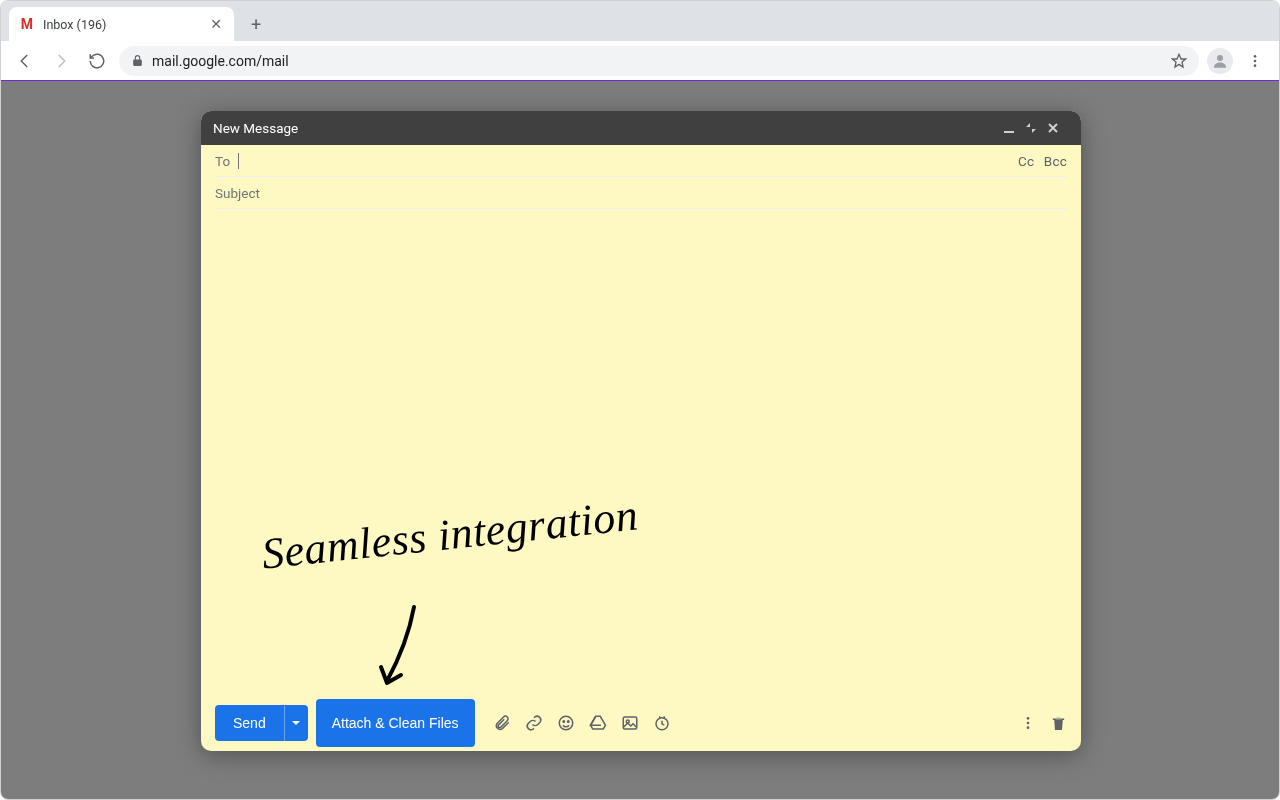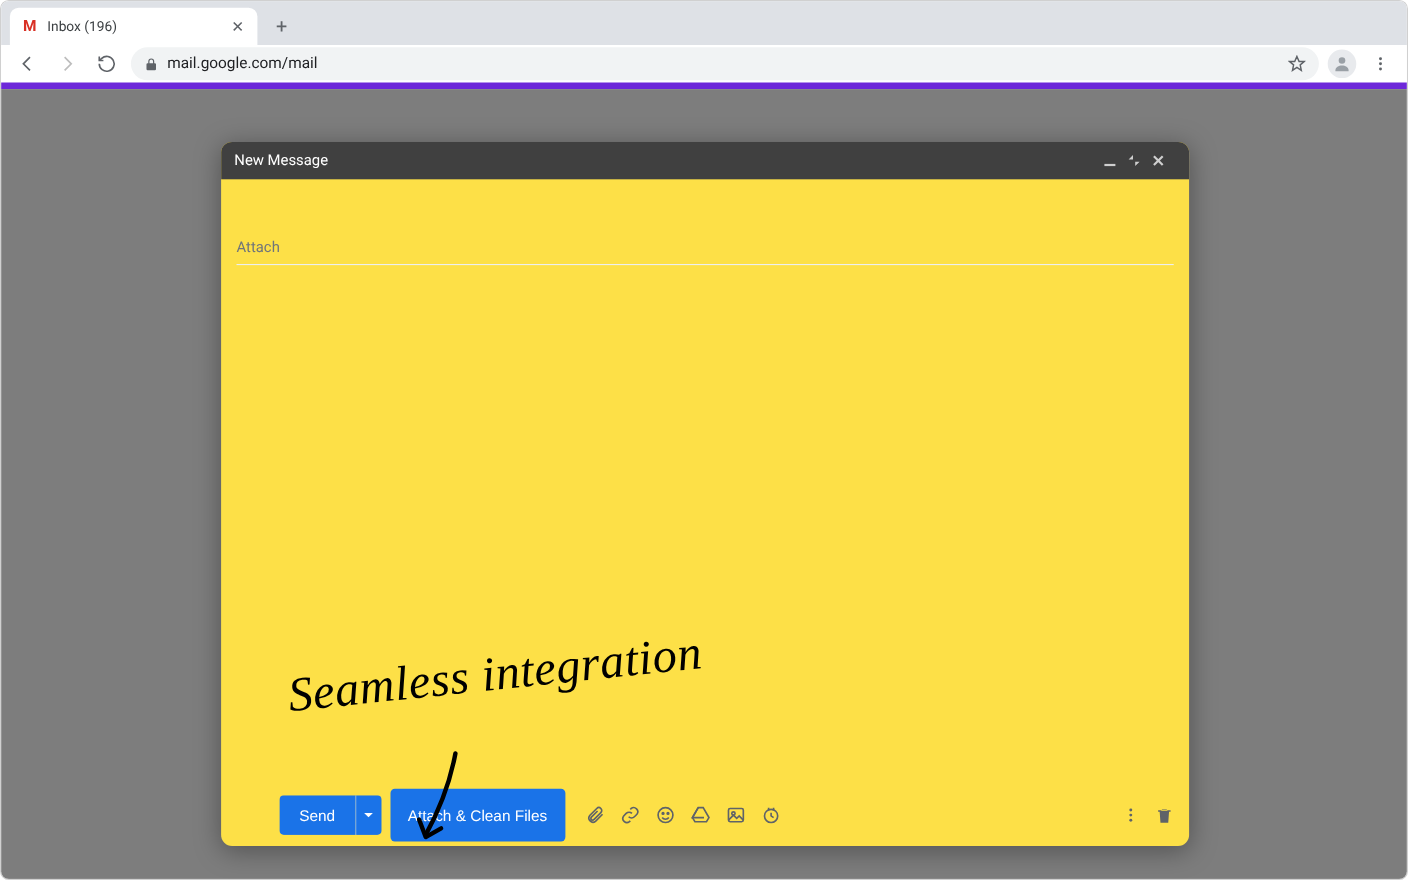--- a/index.html
+++ b/index.html
@@ -53,21 +53,21 @@
     border-radius:50%;
   }
   
   .toolbar {
     height: 40px;
     background: #fff;
     display: flex;
     align-items: center;
     padding: 0 10px;
     gap: 8px;
-    border-bottom: 6px solid #6d28d9;
+    border-bottom: 1px solid #6d28d9;
   }
   .toolbar .nav-icon {
     width: 28px; height:28px; display:flex;align-items:center;justify-content:center;
     color:#5f6368;
   }
   .toolbar .nav-icon.disabled { color:#bdbdbd; }
   .omnibox {
     flex: 1;
     height: 30px;
     background: #f1f3f4;
@@ -89,30 +89,29 @@
   
   .content-area {
     flex:1;
     background:#7d7d7d;
     position:relative;
   }
   
   .compose {
     position:absolute;
     left:200px;
-    top:48px;
+    top:30px;
     width:880px;
     height:640px;
-    background:#fde047;
+    background:#fef9c3;
     border-radius:10px;
     box-shadow:0 4px 24px rgba(0,0,0,.35);
     display:flex;
     flex-direction:column;
     overflow:hidden;
-    gap:46px;
   }
   .compose-header{
     height:34px;
     background:#404040;
     color:#fff;
     display:flex;
     align-items:center;
     padding:0 12px;
     font-size:13.5px;
   }
@@ -156,21 +155,20 @@
     position:absolute;
     left:168px;
     top:390px;
   }
   .compose-footer{
     height:56px;
     display:flex;
     align-items:center;
     padding:0 14px;
     gap:8px;
-    margin-left:39px;
   }
   .send-btn{
     display:flex;
     height:36px;
     border-radius:4px;
     overflow:hidden;
   }
   .send-main{
     background:#1a73e8;color:#fff;border:none;
     padding:0 18px;font-size:14px;font-weight:500;
@@ -264,22 +262,31 @@
             </svg>
         </span>
         <span class="win-icon">
           <svg width="12" height="12" viewBox="0 0 12 12" stroke="#cfcfcf" stroke-width="2">
               <path d="M2 2l8 8M10 2l-8 8"></path>
             </svg>
         </span>
       </div>
 
       <div class="compose-fields">
+        <div class="field-row">
+          <span class="label">To</span>
+          <span class="cursor"></span>
+          <span class="spacer"></span>
+          <span class="ccbcc">
+            <span>Cc</span>
+            <span>Bcc</span>
+          </span>
+        </div>
         <div class="subject-row">
-          <span>Attach</span>
+          <span>Subject</span>
         </div>
       </div>
 
       <div class="body-area">
         <div class="annotation">Seamless integration</div>
         <svg class="arrow-svg" width="70" height="100" viewBox="0 0 70 100">
           <path d="M45 8 C 40 35, 30 60, 18 82" stroke="#000" stroke-width="4" fill="none" stroke-linecap="round"></path>
           <path d="M12 68 L18 84 L32 76" stroke="#000" stroke-width="4" fill="none" stroke-linecap="round" stroke-linejoin="round"></path>
         </svg>
       </div>

